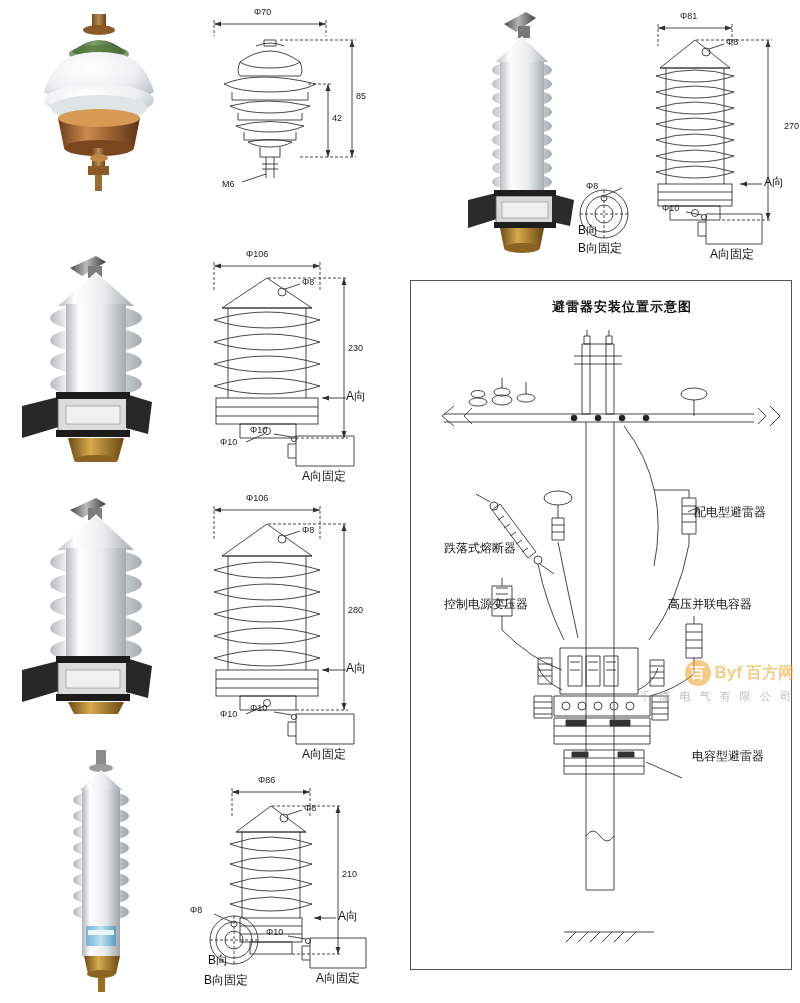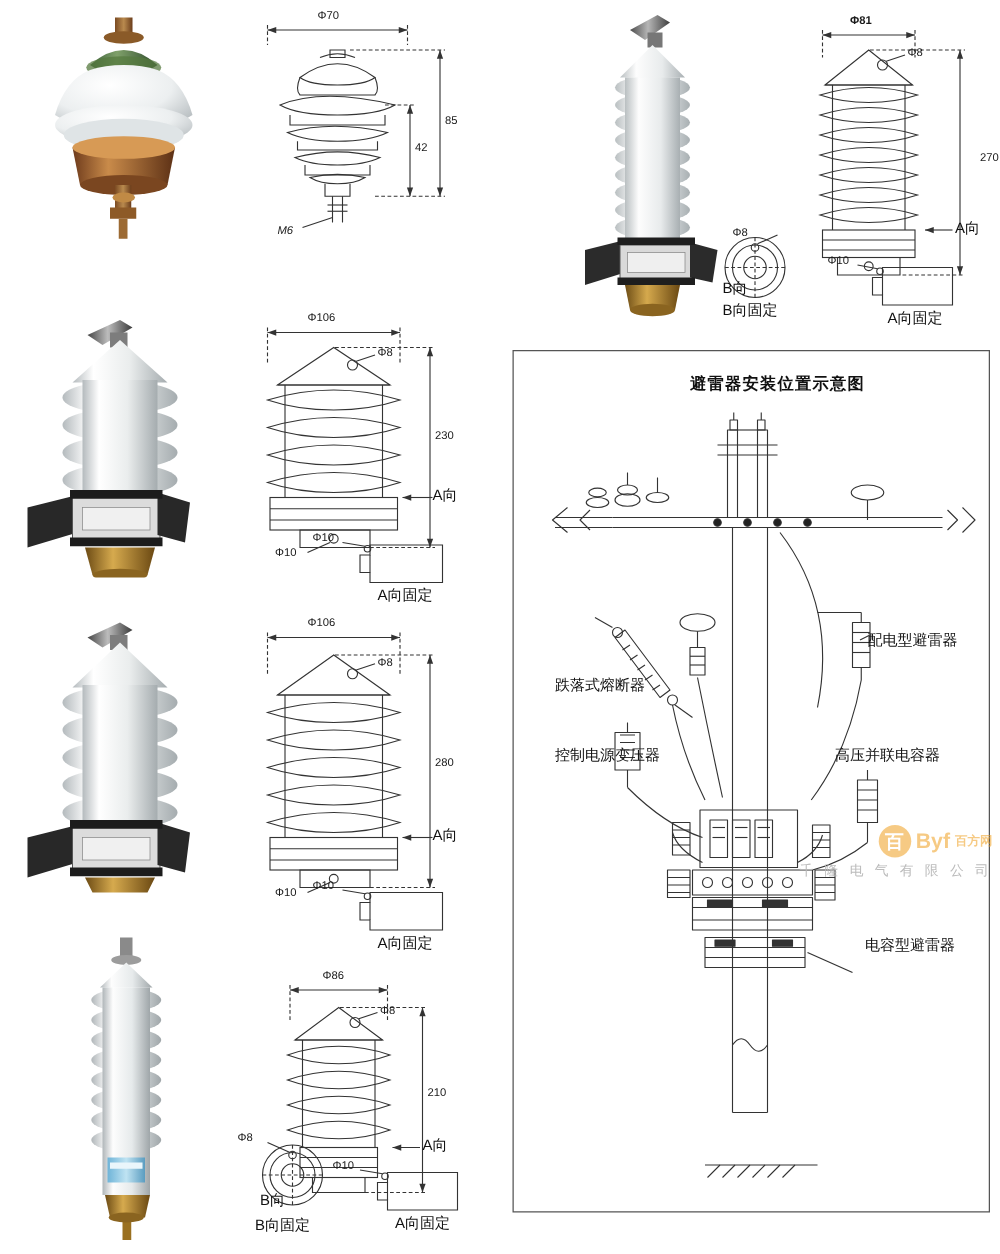--- a/index.html
+++ b/index.html
@@ -179,21 +179,21 @@
         <path d="M132 78 l-2.5 7 h5 z" fill="#333" stroke="none"></path>
         <path d="M132 151 l-2.5 -7 h5 z" fill="#333" stroke="none"></path>
         <line x1="112" y1="78" x2="136" y2="78" stroke-dasharray="3,2"></line>
 
         <line x1="70" y1="168" x2="46" y2="176"></line>
       </g>
     </svg>
     <div class="lbl" style="left:58px; top:2px;">Φ70</div>
     <div class="lbl" style="left:160px; top:86px;">85</div>
     <div class="lbl" style="left:136px; top:108px;">42</div>
-    <div class="lbl" style="left:26px; top:174px;font-style:italic;">M6</div>
+    <div class="lbl" style="left:26px; top:174px;">M6</div>
   </div>
 
   <div class="photo" style="left:452px; top:8px; width:140px; height:250px;">
     <svg width="140" height="250" viewBox="0 0 140 250">
       <defs>
         <linearGradient id="p2porc" x1="0" y1="0" x2="1" y2="0">
           <stop offset="0%" stop-color="#b9bfc1"></stop>
           <stop offset="25%" stop-color="#fdfdfd"></stop>
           <stop offset="65%" stop-color="#e8ebec"></stop>
           <stop offset="100%" stop-color="#a8afb2"></stop>
@@ -279,21 +279,21 @@
         <line x1="132" y1="34" x2="132" y2="214"></line>
         <path d="M132 34 l-2.5 7 h5 z" fill="#333" stroke="none"></path>
         <path d="M132 214 l-2.5 -7 h5 z" fill="#333" stroke="none"></path>
         <line x1="60" y1="34" x2="136" y2="34" stroke-dasharray="3,2"></line>
         <line x1="86" y1="214" x2="136" y2="214" stroke-dasharray="3,2"></line>
 
         <line x1="104" y1="178" x2="126" y2="178"></line>
         <path d="M104 178 l7 -2.5 v5 z" fill="#333" stroke="none"></path>
       </g>
     </svg>
-    <div class="lbl" style="left:44px; top:6px;font-weight:bold;">Φ81</div>
+    <div class="lbl" style="left:44px; top:6px;">Φ81</div>
     <div class="lbl" style="left:90px; top:32px;">Φ8</div>
     <div class="lbl" style="left:136px; top:116px;margin-left:12px;">270</div>
     <div class="lbl-cn" style="left:128px; top:170px;">A向</div>
   </div>
 
   <div class="abs" style="left:556px; top:186px; width:96px; height:70px;">
     <svg width="96" height="70" viewBox="0 0 96 70">
       <g stroke="#333" fill="none" stroke-width="0.9">
         <circle cx="48" cy="28" r="24"></circle>
         <circle cx="48" cy="28" r="18"></circle>
@@ -780,17 +780,17 @@
 
   <div class="lbl-cn" style="left:444px; top:598px;">控制电源变压器</div>
 
   <div class="lbl-cn" style="left:668px; top:598px;">高压并联电容器</div>
 
   <div class="lbl-cn" style="left:692px; top:750px;">电容型避雷器</div>
 
   <div class="wm">
     <div class="wm-circle">百</div>
     <div class="wm-text">Byf</div>
-    <div class="wm-text" style="font-size:10px;">百方网</div>
+    <div class="wm-text" style="font-size:16px;">百方网</div>
   </div>
   <div class="wm-sub">千 隆 电 气 有 限 公 司</div>
 
 </div>
 
 </body></html>

